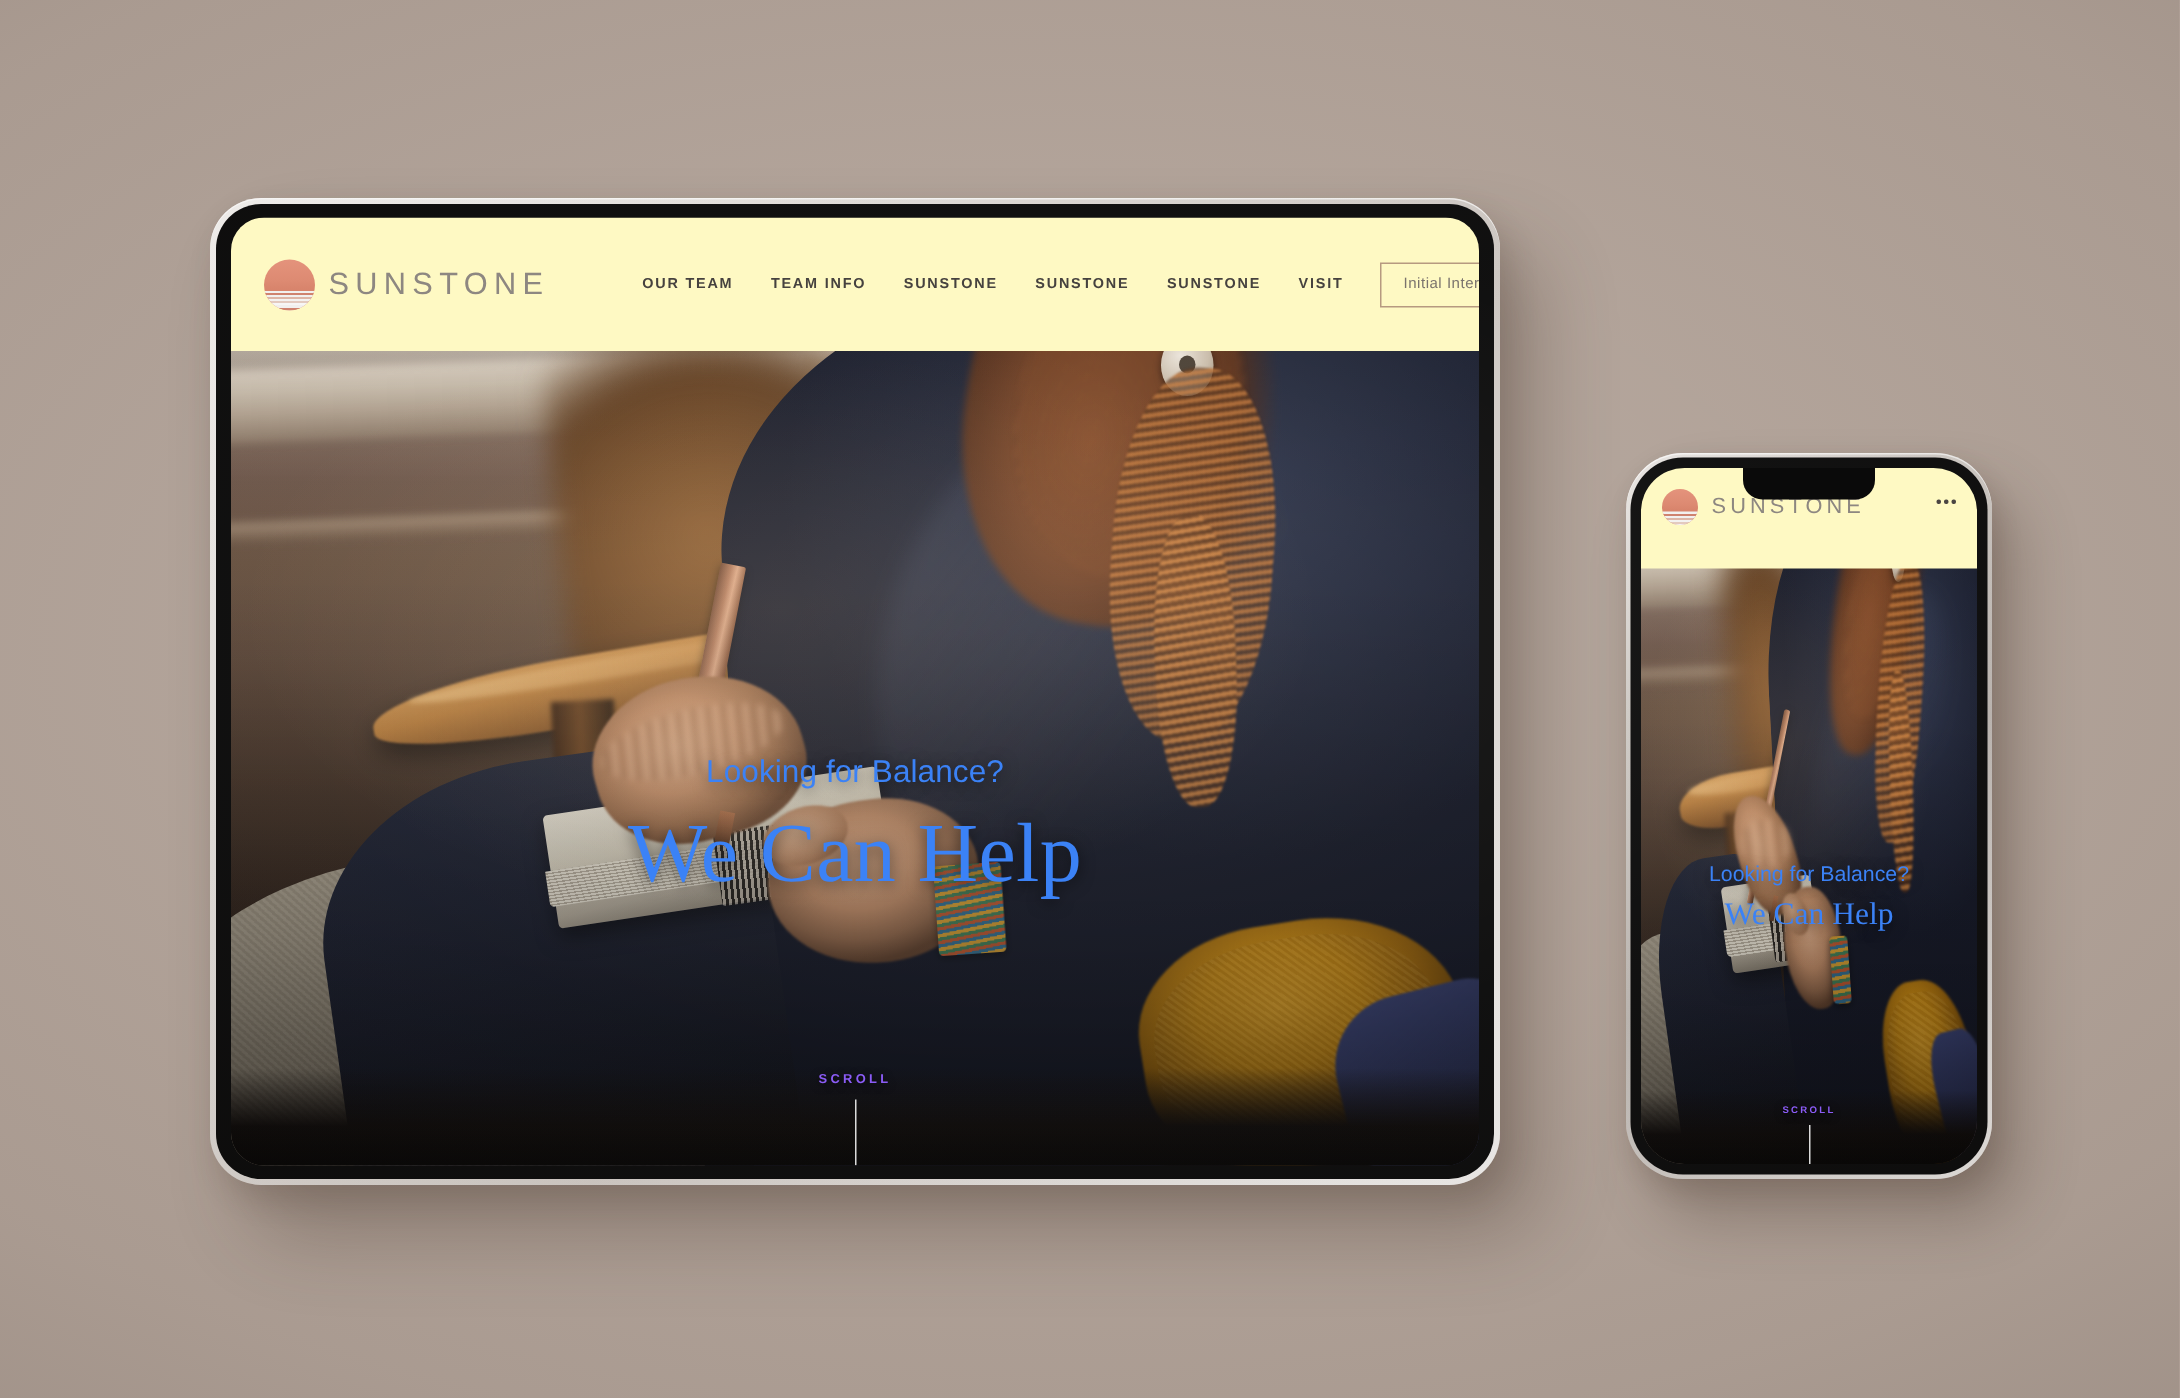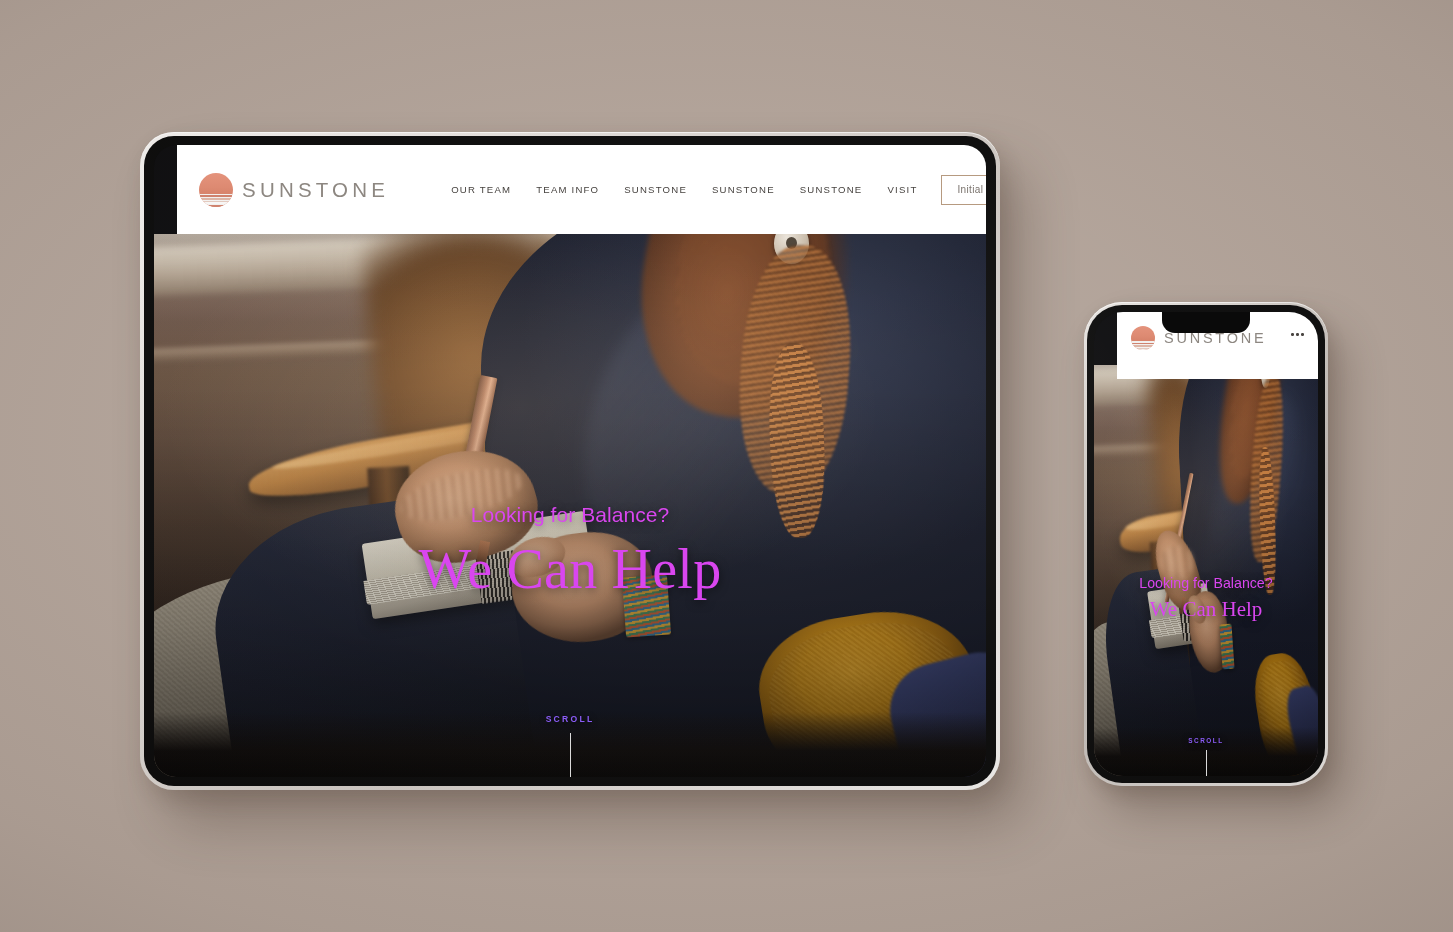--- a/index.html
+++ b/index.html
@@ -105,26 +105,25 @@
     width: 88px;
     height: 21px;
     background: #0a0a0a;
     border-bottom-left-radius: 13px;
     border-bottom-right-radius: 13px;
     z-index: 40;
   }
 
   
   .site-header {
-    background: #ffffff;
+    background: #fef9c3;
     display: flex;
     align-items: center;
     position: relative;
     z-index: 20;
-    margin-left: 23px;
   }
   #tablet-screen .site-header {
     height: 89px;
     padding: 0 22px 0 22px;
   }
   #phone-screen .site-header {
     height: 53px;
     padding: 14px 14px 0 14px;
     align-items: flex-start;
   }
@@ -175,21 +174,21 @@
     align-items: center;
     gap: 25px;
     margin-left: 62px;
   }
   .nav-link {
     font-size: 9.6px;
     letter-spacing: 0.125em;
     color: #46423f;
     white-space: nowrap;
     text-decoration: none;
-    font-weight: 400;
+    font-weight: 700;
   }
   .nav-actions {
     display: flex;
     align-items: center;
     gap: 14px;
     margin-left: 24px;
   }
   .nav-btn {
     border: 1px solid #b69a80;
     background: transparent;
@@ -551,21 +550,21 @@
       radial-gradient(ellipse 70% 60% at 44% 32%, rgba(255,214,160,0.13) 0%, rgba(0,0,0,0) 62%),
       linear-gradient(180deg, rgba(0,0,0,0.04) 0%, rgba(0,0,0,0) 28%, rgba(0,0,0,0.28) 72%, rgba(0,0,0,0.55) 100%);
   }
 
   
   .hero-copy {
     position: absolute;
     left: 0; right: 0;
     text-align: center;
     z-index: 10;
-    color: #d946ef;
+    color: #3b82f6;
     text-shadow: 0 2px 10px rgba(0,0,0,0.55);
   }
   #tablet-screen .hero-copy { top: 49.5%; }
   #phone-screen .hero-copy  { top: 51%; }
 
   .eyebrow {
     font-family: "Liberation Sans", sans-serif;
     font-weight: 400;
   }
   #tablet-screen .eyebrow { font-size: 21px; letter-spacing: 0.003em; }

